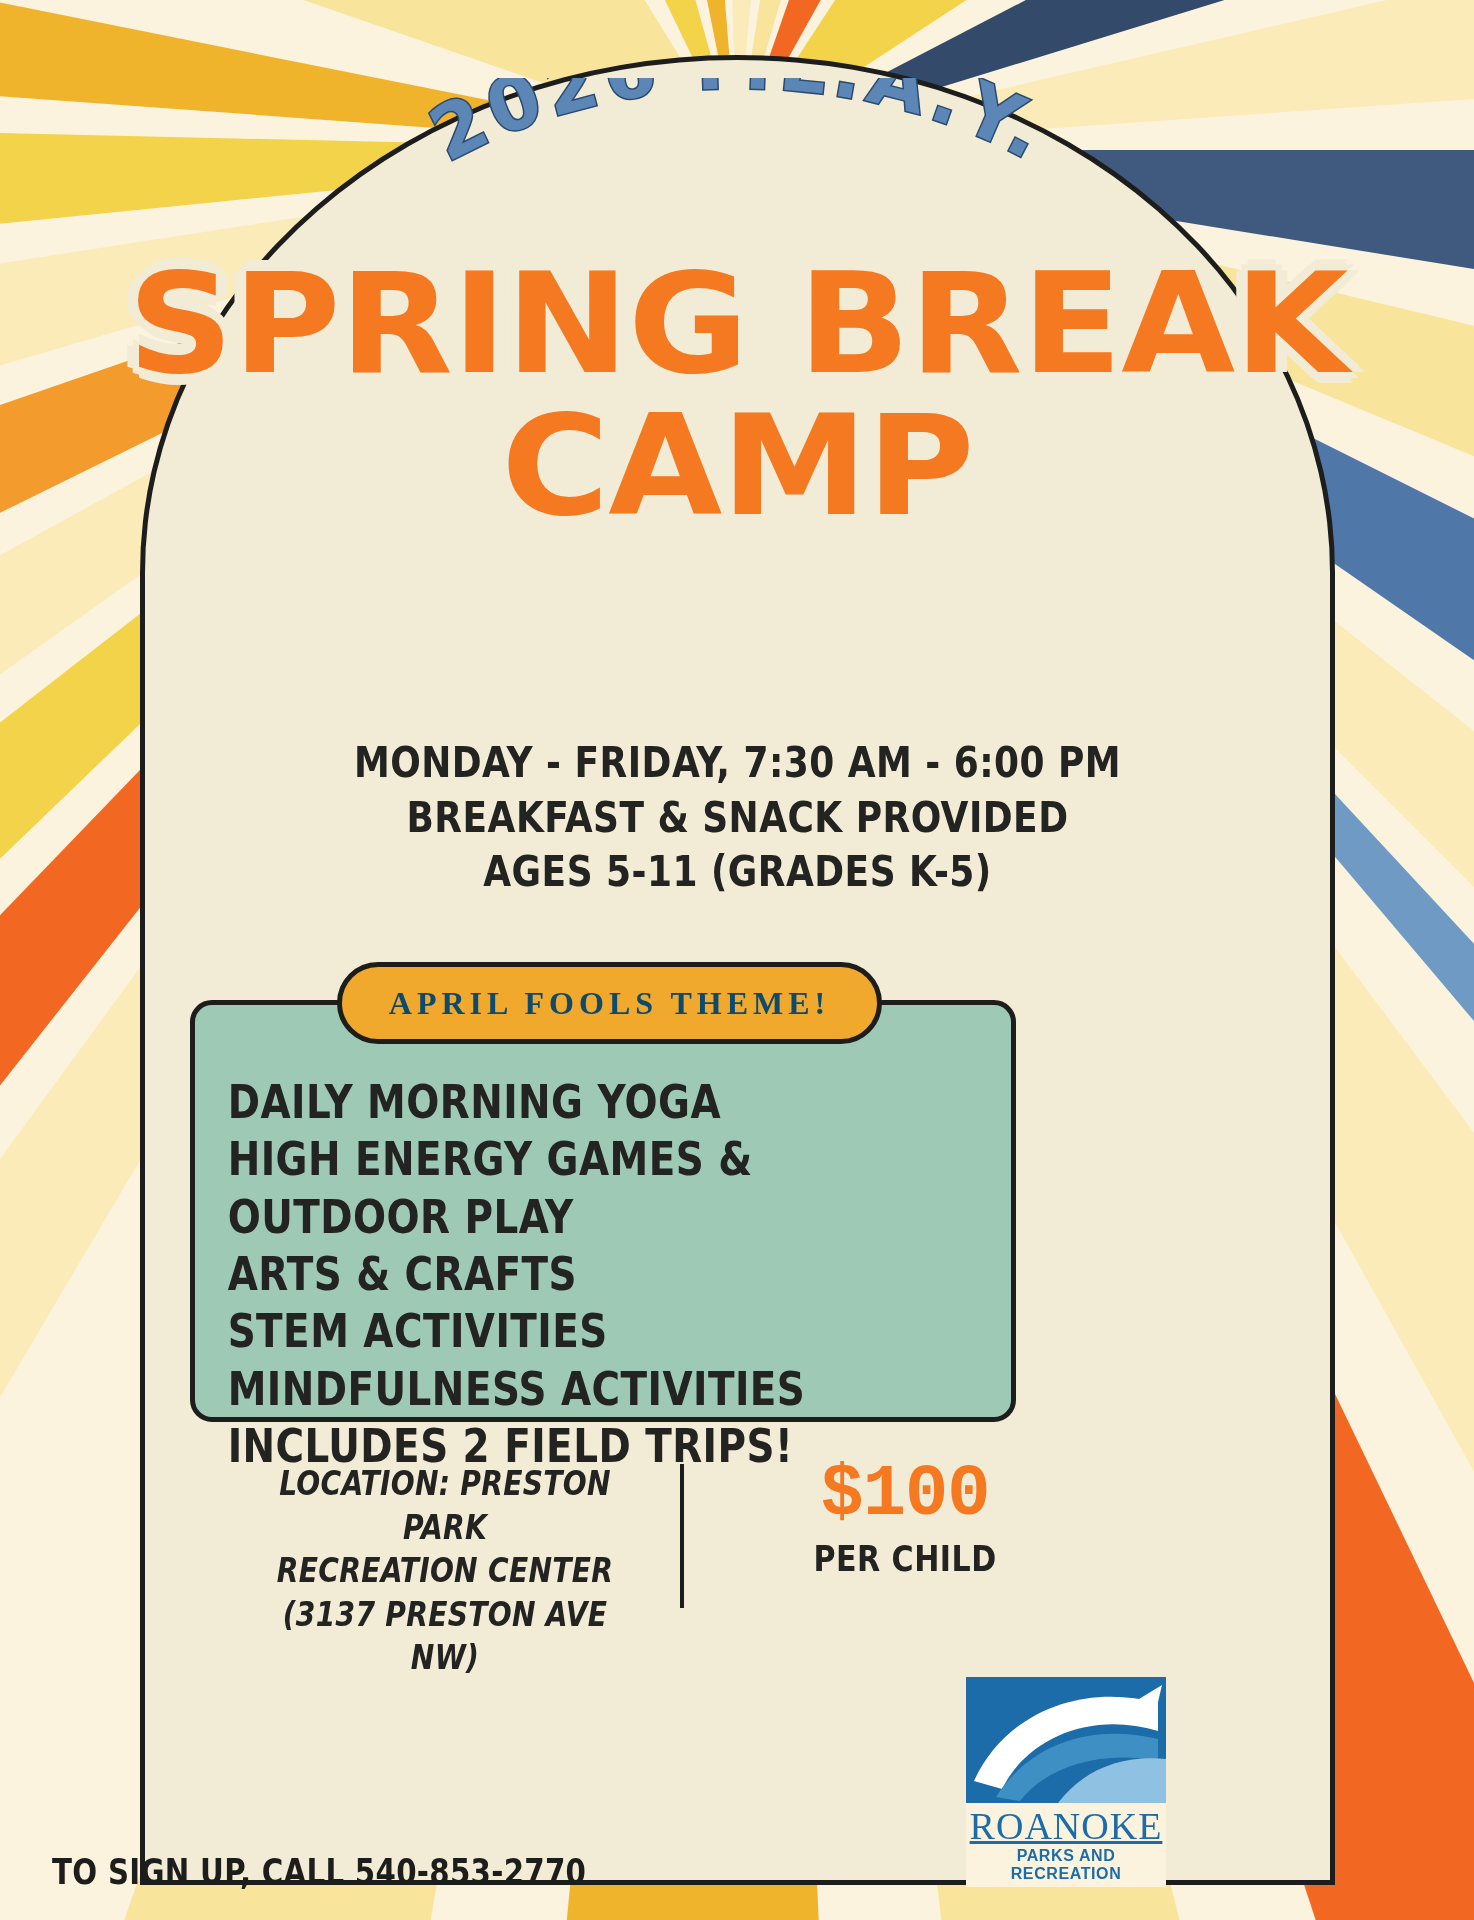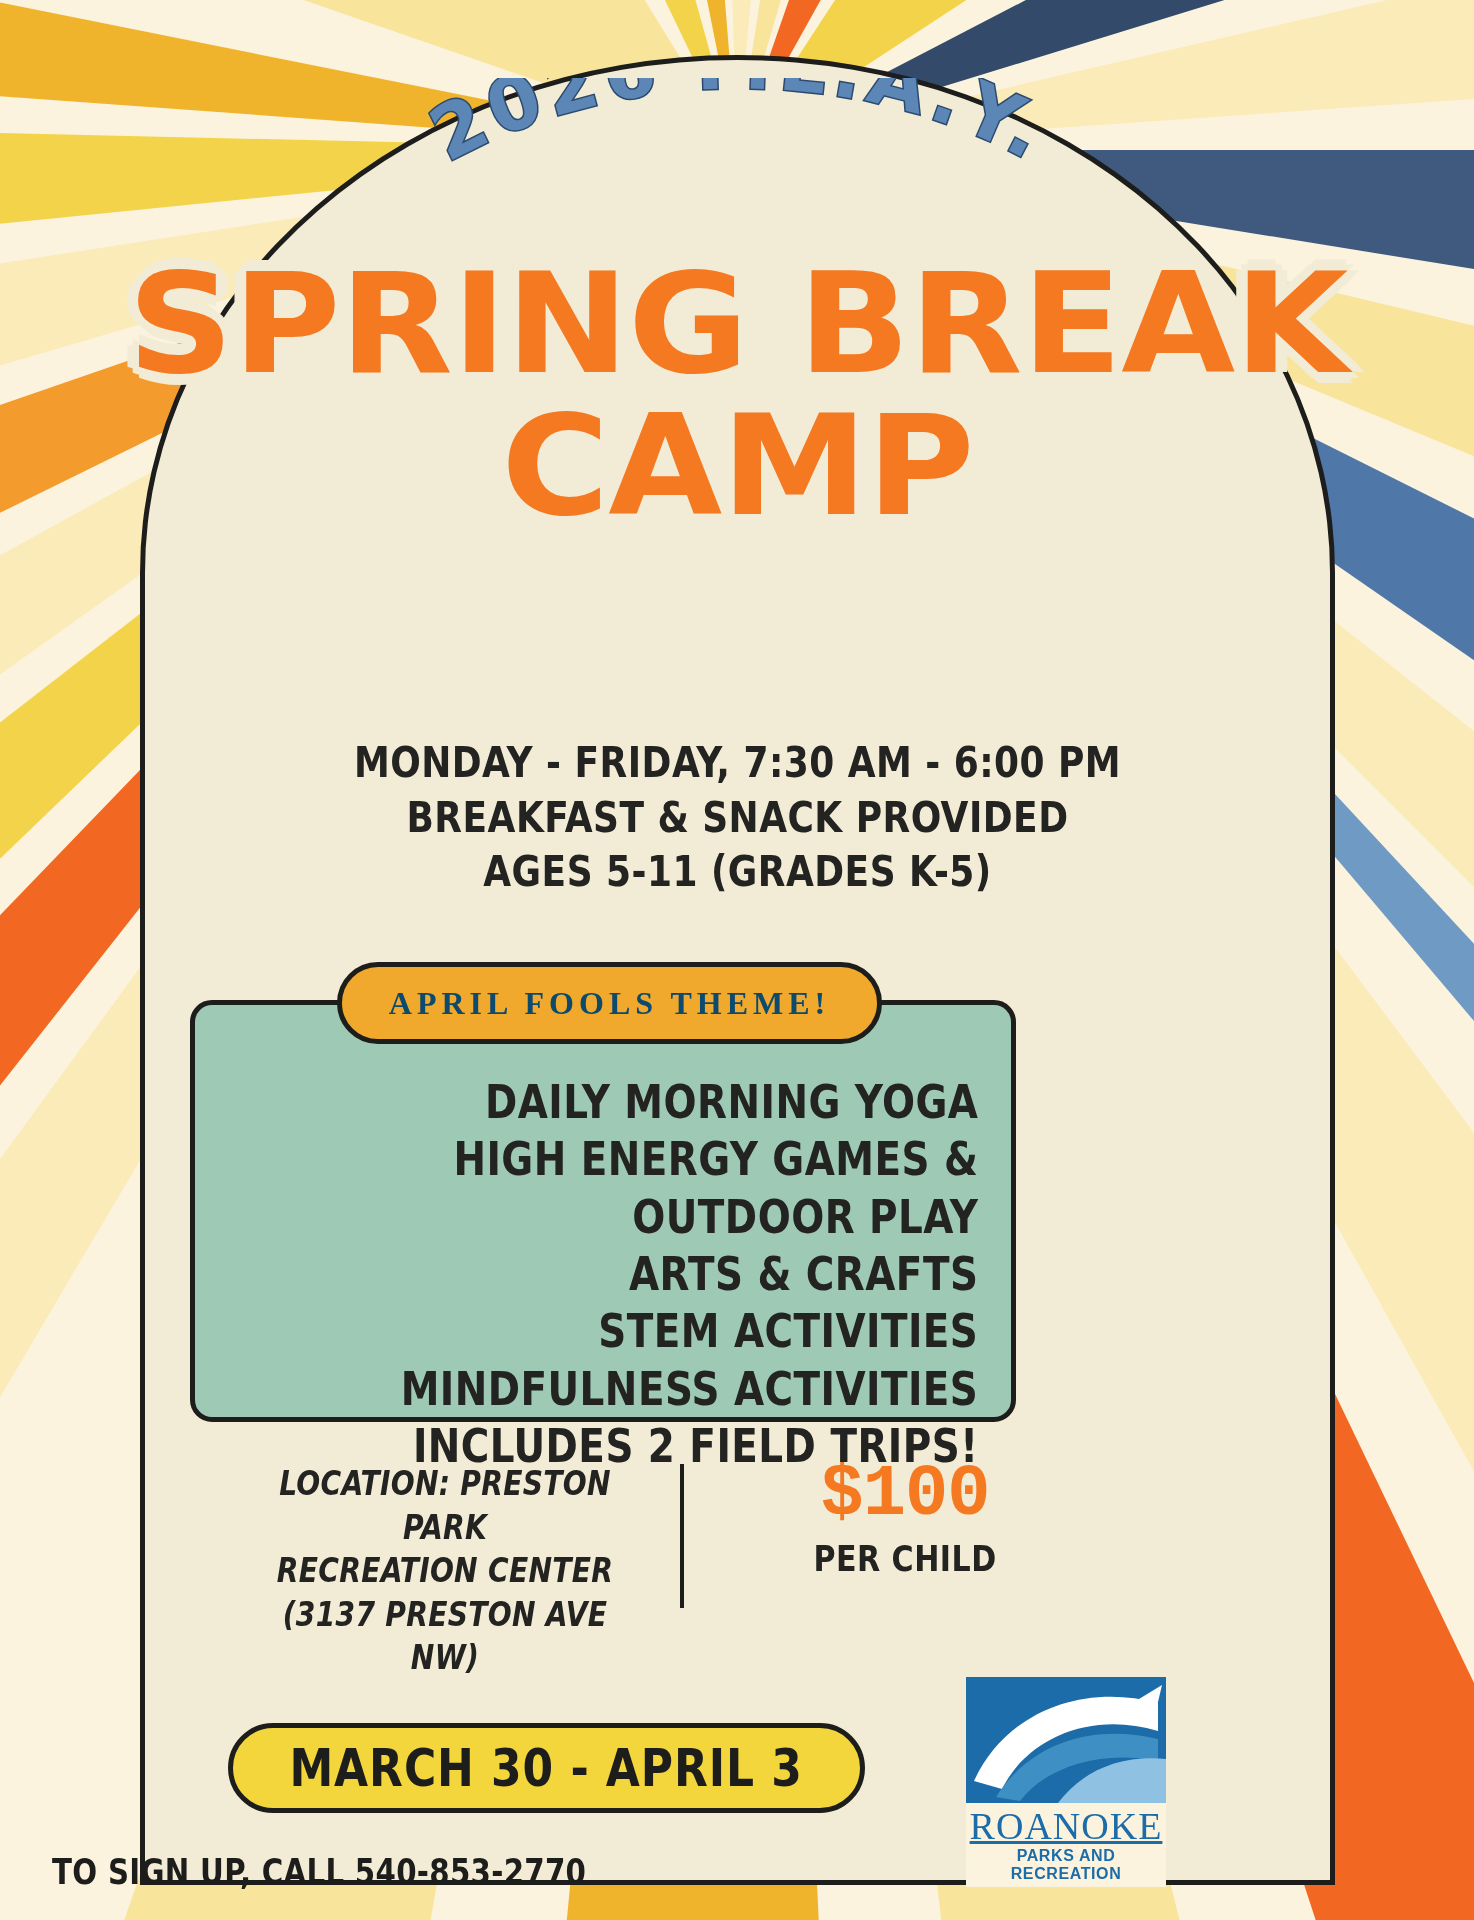--- a/index.html
+++ b/index.html
@@ -127,21 +127,21 @@
     position: absolute;
     left: 190px;
     top: 1000px;
     width: 826px;
     height: 422px;
     background: #9DC9B5;
     border: 5px solid #1D1D1B;
     border-radius: 22px;
     z-index: 2;
     padding-top: 68px;
-    text-align: right;
+    text-align: left;
   }
   .activities div {
     font-family: "DejaVu Sans Condensed", "DejaVu Sans", sans-serif;
     font-size: 47px;
     font-weight: bold;
     color: #232321;
     line-height: 1.22;
     letter-spacing: 0.5px;
     transform: scaleX(0.92);
   }
@@ -362,23 +362,20 @@
       <div>RECREATION CENTER</div>
       <div>(3137 PRESTON AVE NW)</div>
     </div>
     <div class="divider"></div>
     <div class="price-wrap">
       <div class="price">$100</div>
       <div class="per-child">PER CHILD</div>
     </div>
   </div>
 
-  <div class="date-pill">
-    <span>MARCH 30 - APRIL 3</span>
-  </div>
 
   <div class="logo">
     <div class="logo-mark">
       <svg viewBox="0 0 200 126" width="200" height="126">
         <rect x="0" y="0" width="200" height="126" fill="#1B6CA8"></rect>
         <path d="M8 104 C 40 34, 118 6, 192 26 L192 54 C 126 34, 62 60, 36 112 Z" fill="#FFFFFF"></path>
         <path d="M30 120 C 64 66, 126 46, 192 62 L192 84 C 132 72, 78 92, 54 124 Z" fill="#3E8FC4"></path>
         <path d="M92 126 C 118 92, 156 78, 200 82 L200 126 Z" fill="#8FC2E2"></path>
         <path d="M150 36 L196 8 L188 42 Z" fill="#FFFFFF"></path>
       </svg>

